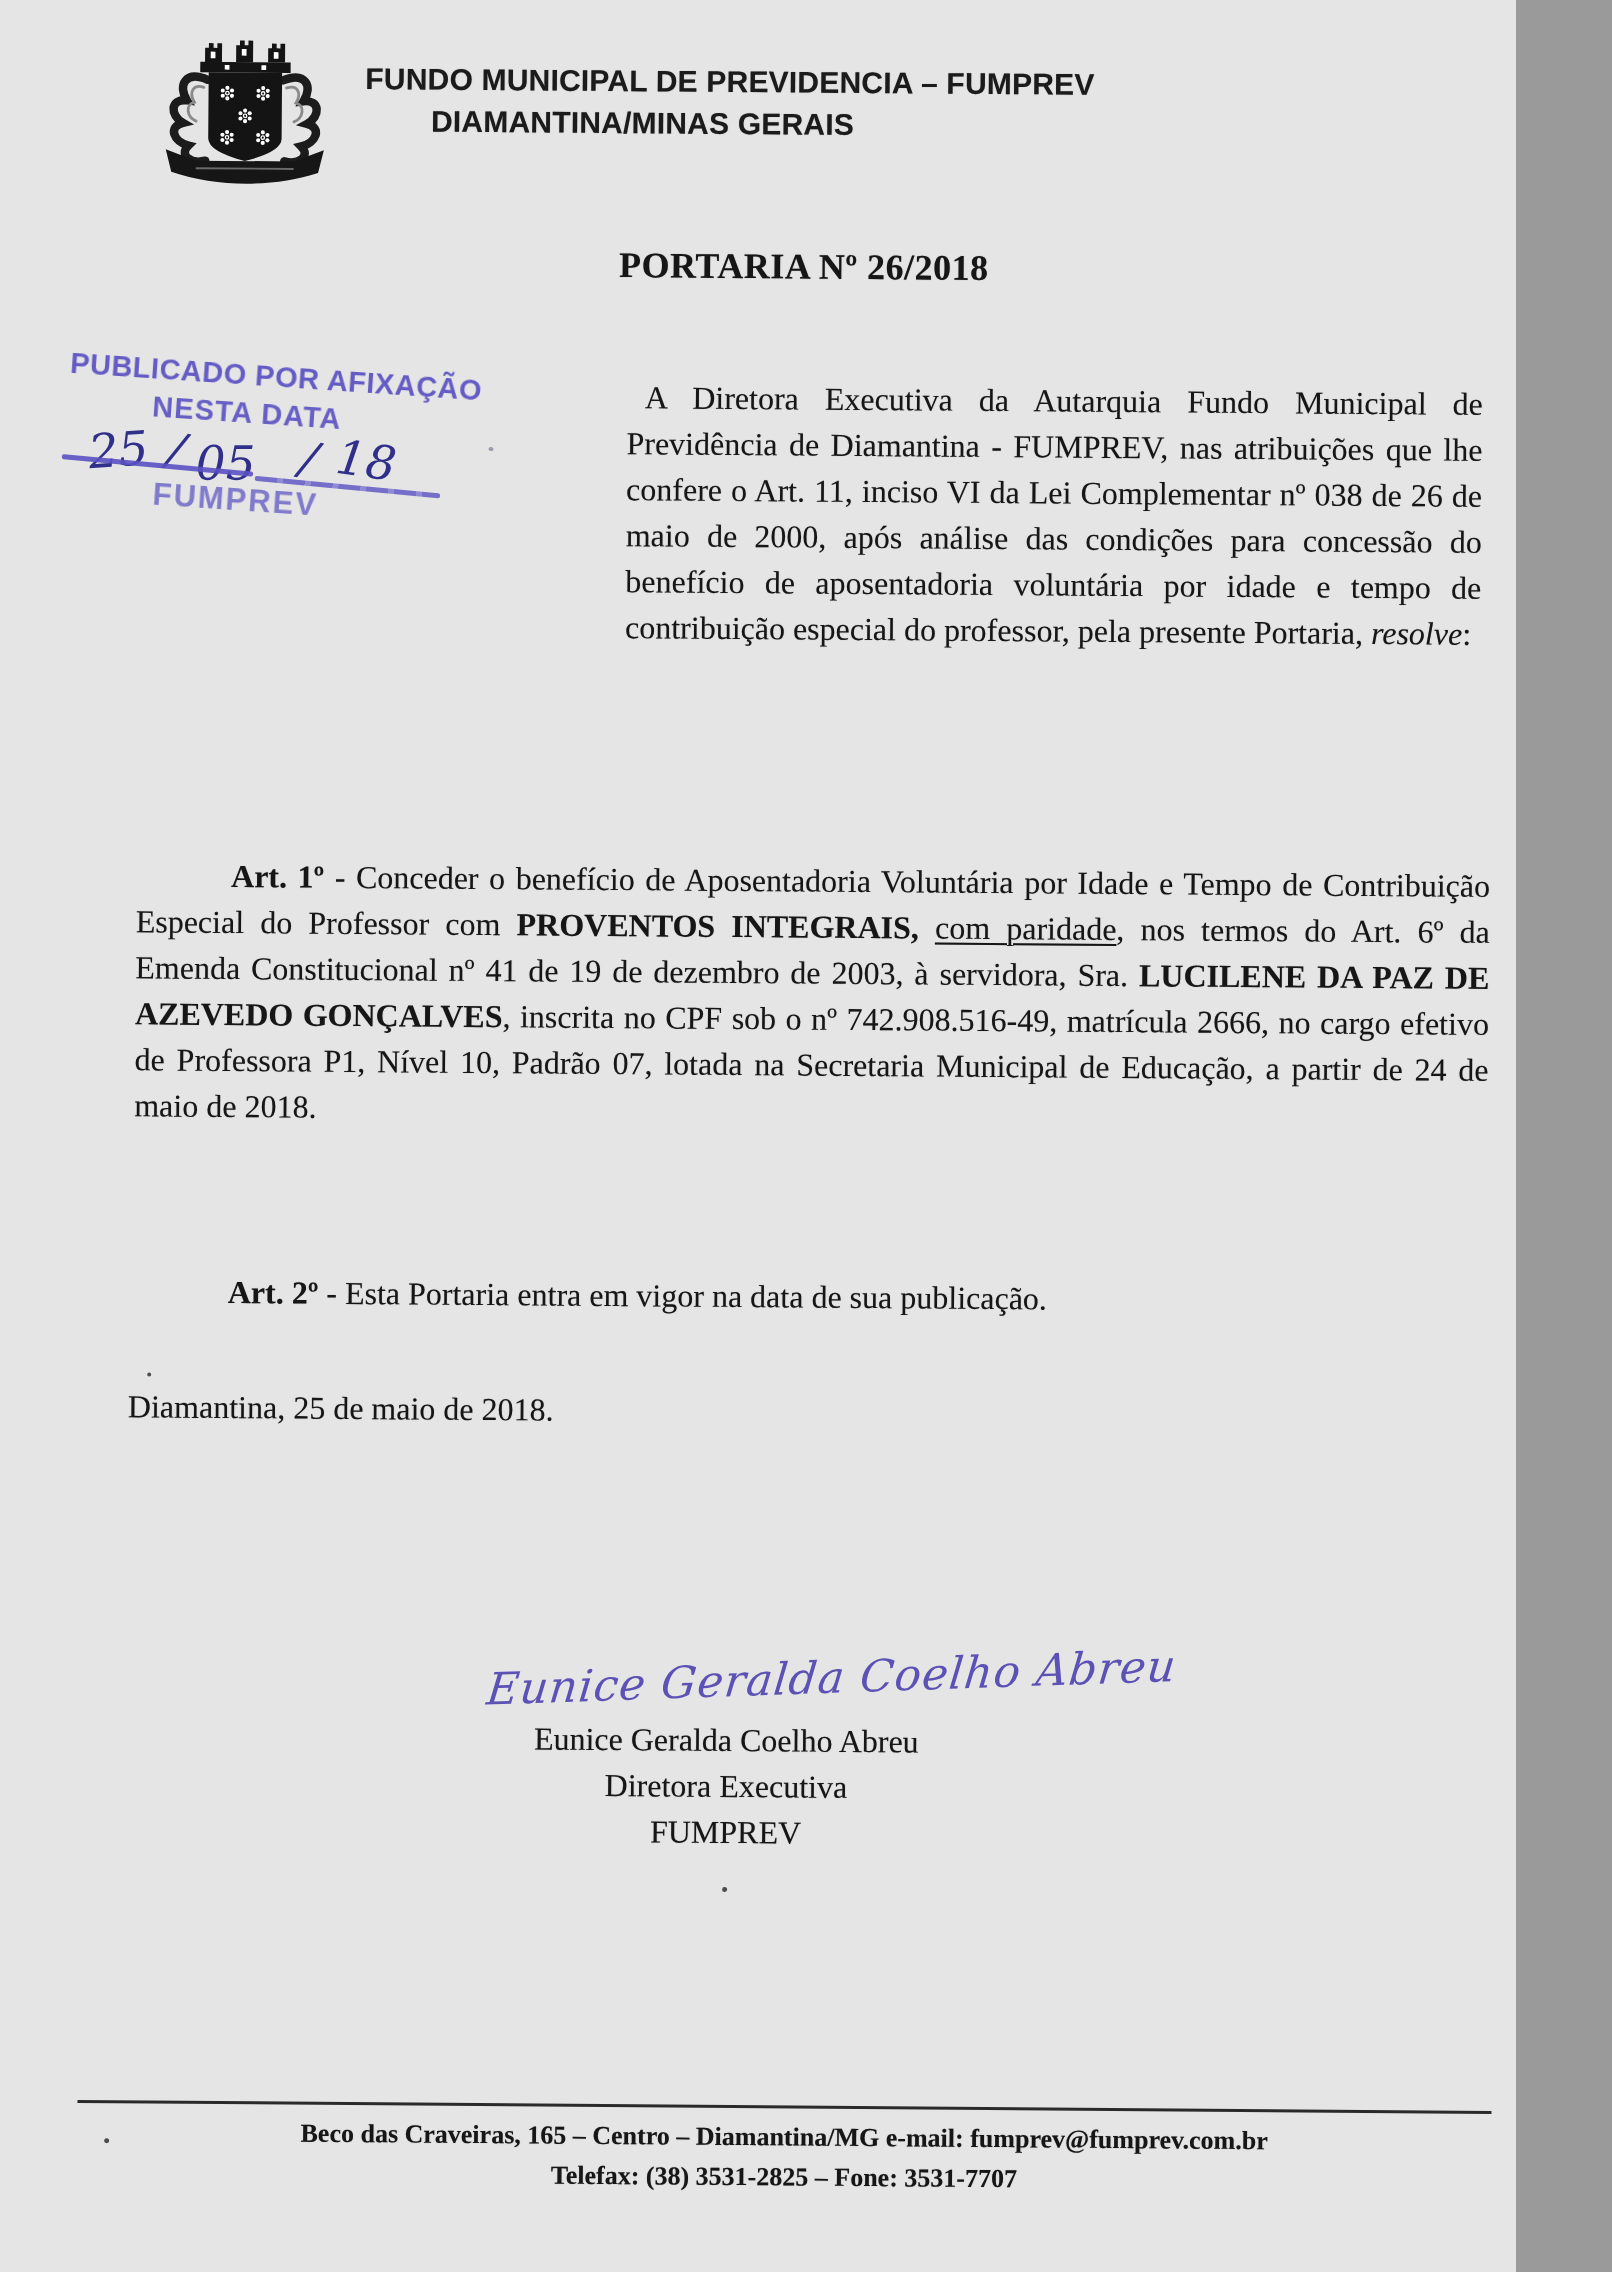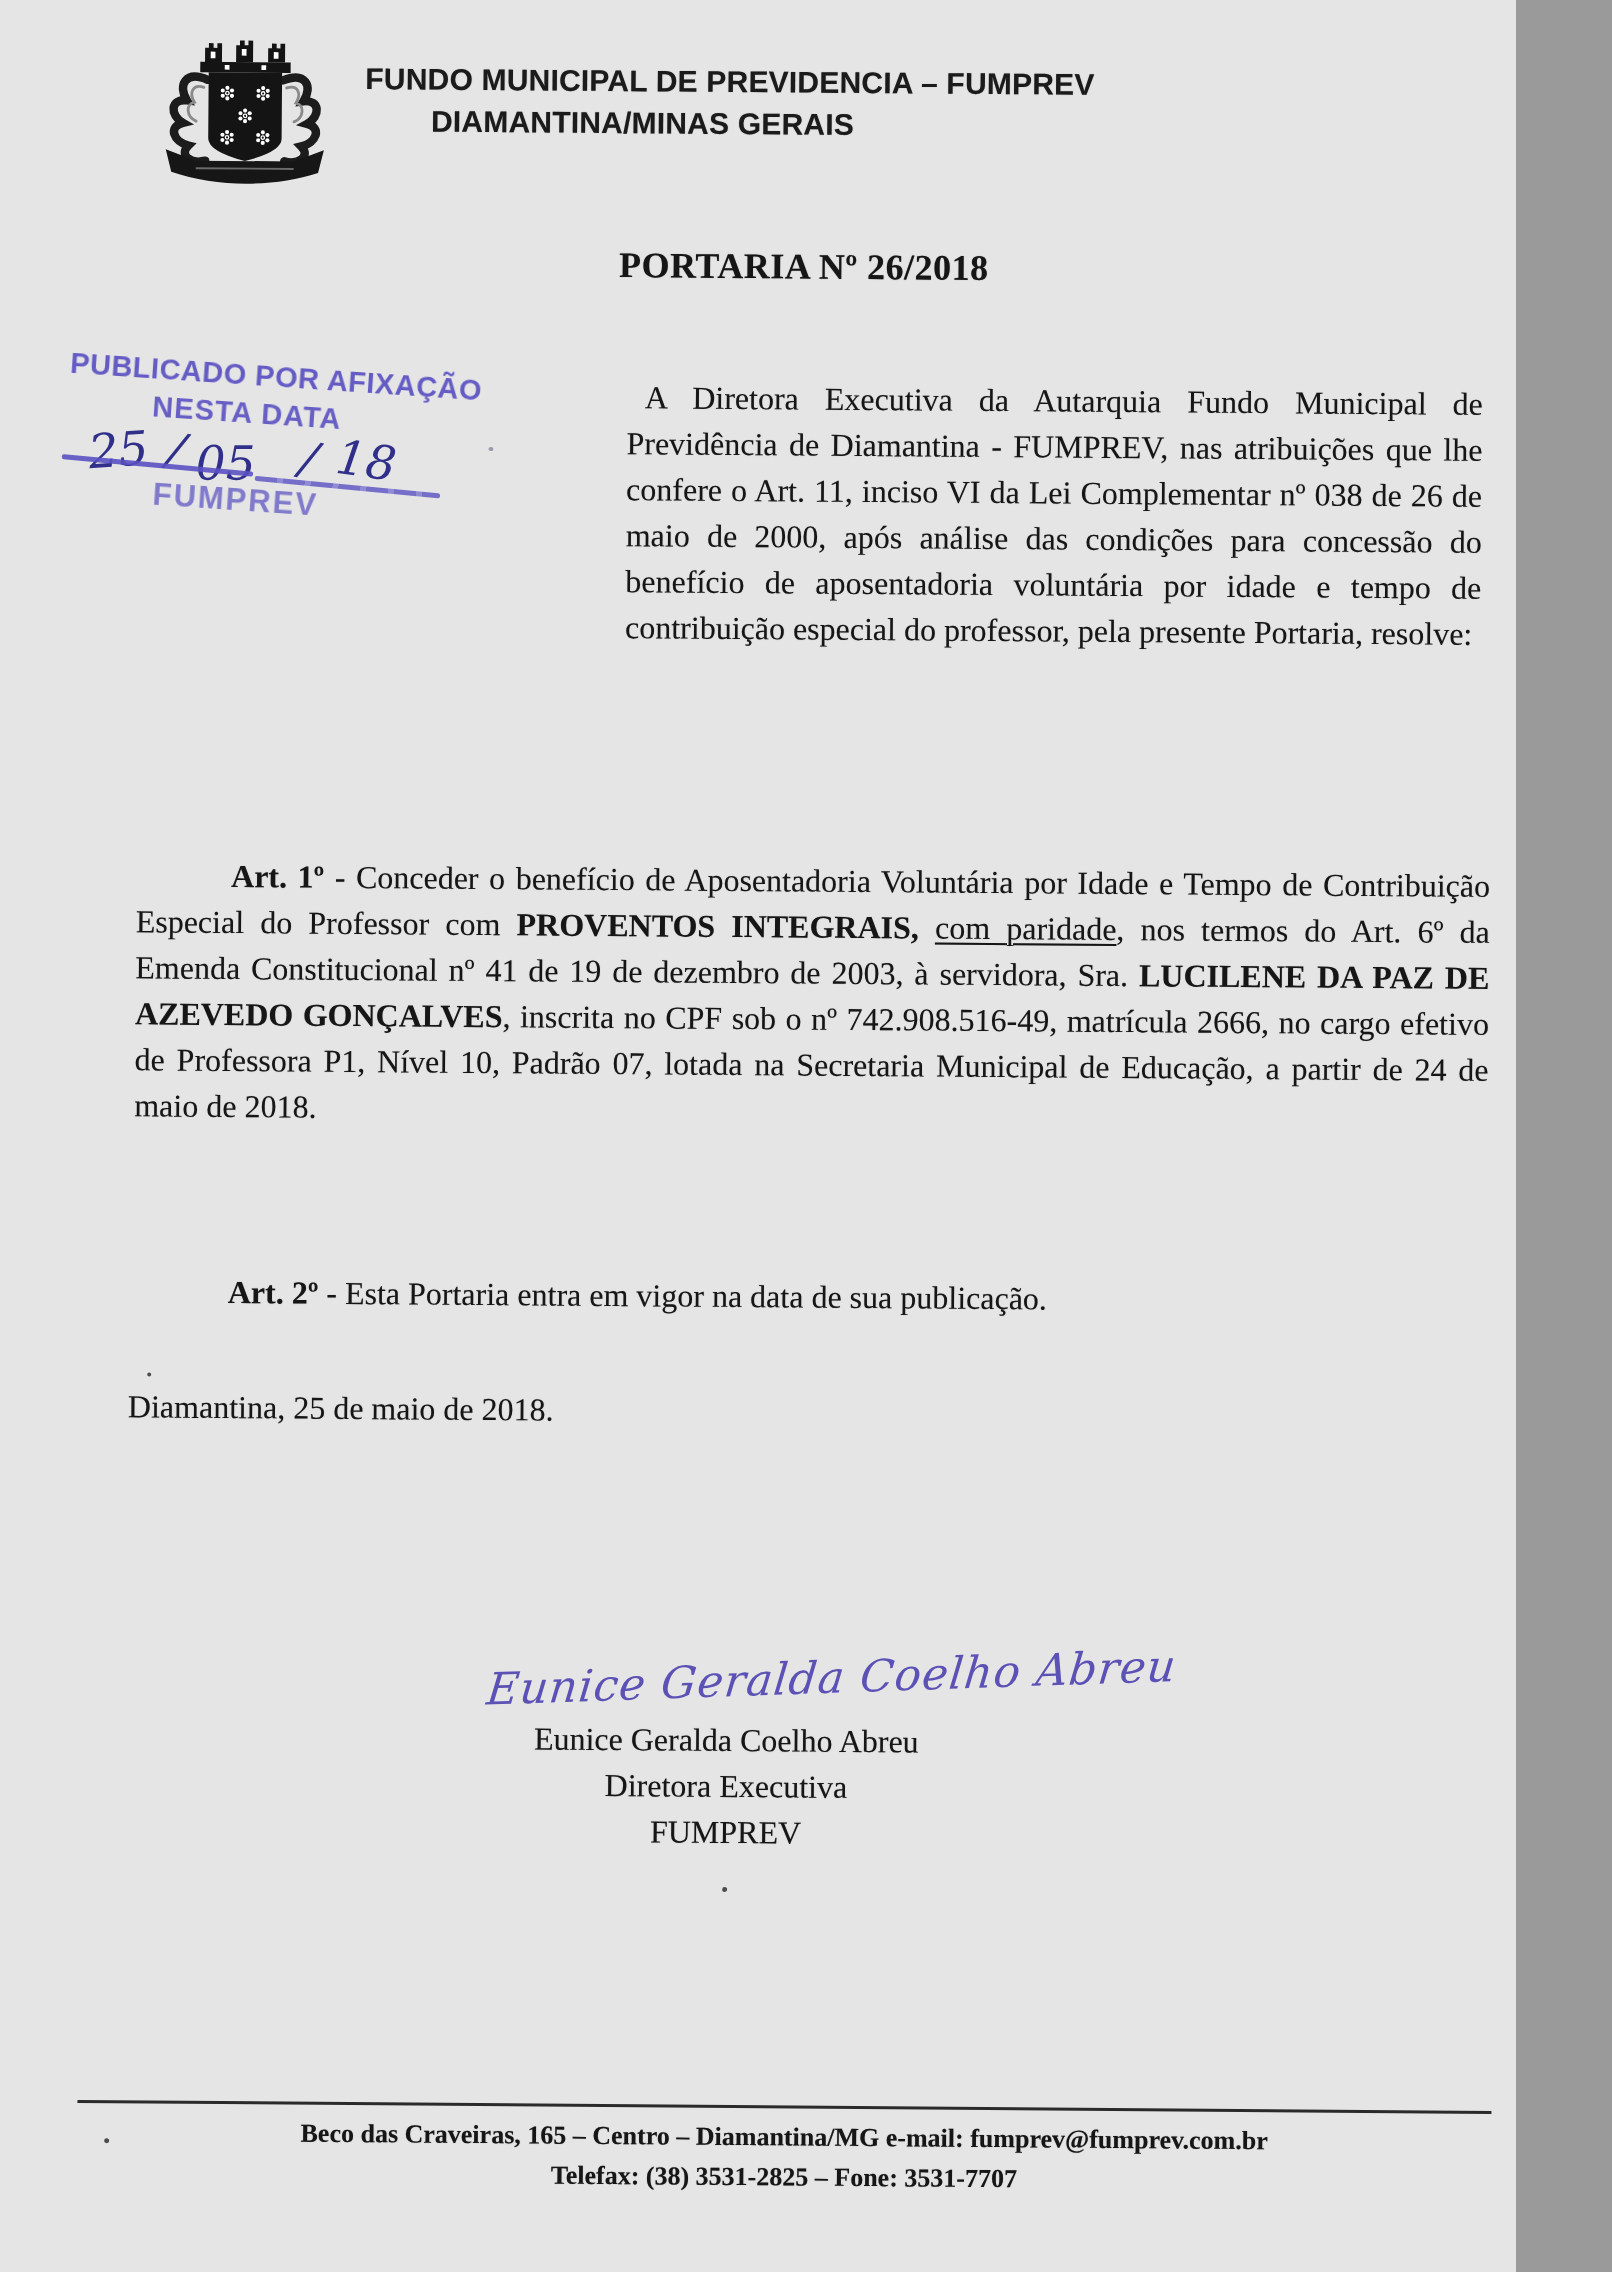--- a/index.html
+++ b/index.html
@@ -42,21 +42,21 @@
   .stamp .s3{position:absolute;left:60px;top:124px;width:260px;text-align:center;
     font-family:"Liberation Sans", sans-serif;font-weight:700;font-size:31px;
     letter-spacing:2px;opacity:.72;filter:blur(.4px);}
   
   .para{position:absolute;text-align:justify;font-size:32px;line-height:46px;
     text-shadow:0 0 1px rgba(0,0,0,.3);}
   .intro{left:630px;top:374px;width:856px;text-indent:18px;}
   .art{left:143px;top:856px;width:1354px;text-indent:95px;}
   .art2{top:1272px;}
   .seg-b{font-weight:700;}
-  .seg-i{}
+  .seg-i{font-style:italic;}
   .seg-u{text-decoration:underline;text-decoration-thickness:2px;text-underline-offset:4px;}
   .dateline{position:absolute;left:139px;top:1392px;font-size:32px;
     text-shadow:0 0 1px rgba(0,0,0,.3);}
   
   .sig-hand{position:absolute;left:500px;top:1648px;width:780px;
     font-family:"DejaVu Serif", serif;font-style:italic;font-size:44px;
     color:#5c52b6;transform:rotate(-2.4deg) skewX(-8deg);letter-spacing:1px;
     white-space:nowrap;}
   .sig-block{position:absolute;left:400px;top:1716px;width:680px;text-align:center;}
   .sig-block div{font-size:32px;line-height:46px;text-shadow:0 0 1px rgba(0,0,0,.35);}

